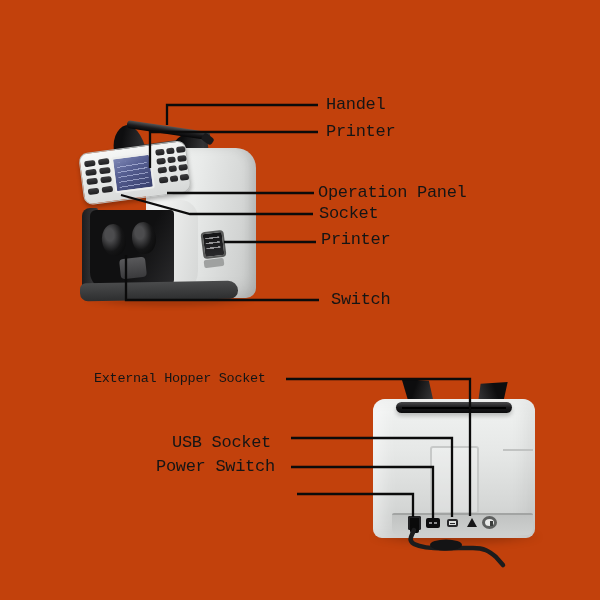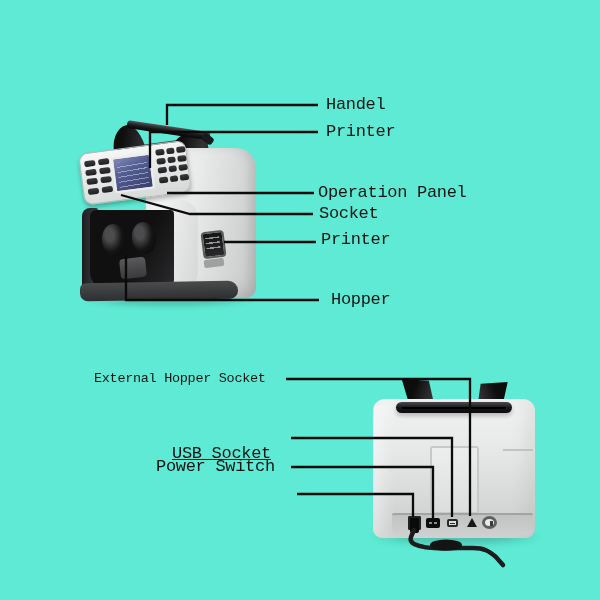--- a/index.html
+++ b/index.html
@@ -1,17 +1,17 @@
 <!DOCTYPE html>
 <html><head>
 <meta charset="utf-8">
 <title>Parts Diagram</title>
 <style>
   html,body{margin:0;padding:0;background:#fff;}
-  .stage{position:relative;width:600px;height:600px;background:#5eead4;overflow:hidden;
+  .stage{position:relative;width:600px;height:600px;background:#c2410c;overflow:hidden;
          font-family:"Liberation Mono","DejaVu Sans Mono",monospace;}
   .stage *{position:absolute;box-sizing:border-box;}
 
   
   .lbl{color:#151515;font-size:17px;line-height:18px;white-space:nowrap;letter-spacing:-0.3px;}
   .lbl.small{font-size:13.5px;line-height:14px;}
 
   
   svg.callouts{left:0;top:0;z-index:40;pointer-events:none;}
   svg.callouts polyline{fill:none;stroke:#0b0b0b;stroke-width:2.3;}
@@ -205,18 +205,18 @@
     <polyline points="291,438 452,438 452,517"></polyline>
     <polyline points="291,467 433,467 433,518"></polyline>
     <polyline points="297,494 413,494 413,517"></polyline>
   </svg>
 
   <div class="lbl" style="left:326px;top:96px;">Handel</div>
   <div class="lbl" style="left:326px;top:123px;">Printer</div>
   <div class="lbl" style="left:318px;top:184px;">Operation Panel</div>
   <div class="lbl" style="left:319px;top:205px;">Socket</div>
   <div class="lbl" style="left:321px;top:231px;">Printer</div>
-  <div class="lbl" style="left:331px;top:291px;">Hopper</div>
+  <div class="lbl" style="left:331px;top:291px;">Switch</div>
   <div class="lbl small" style="left:94px;top:372px;">External Hopper Socket</div>
-  <div class="lbl" style="left:172px;top:445px;text-decoration:underline;">USB Socket</div>
+  <div class="lbl" style="left:172px;top:434px;">USB Socket</div>
   <div class="lbl" style="left:156px;top:458px;">Power Switch</div>
 
 </div>
 
 </body></html>

